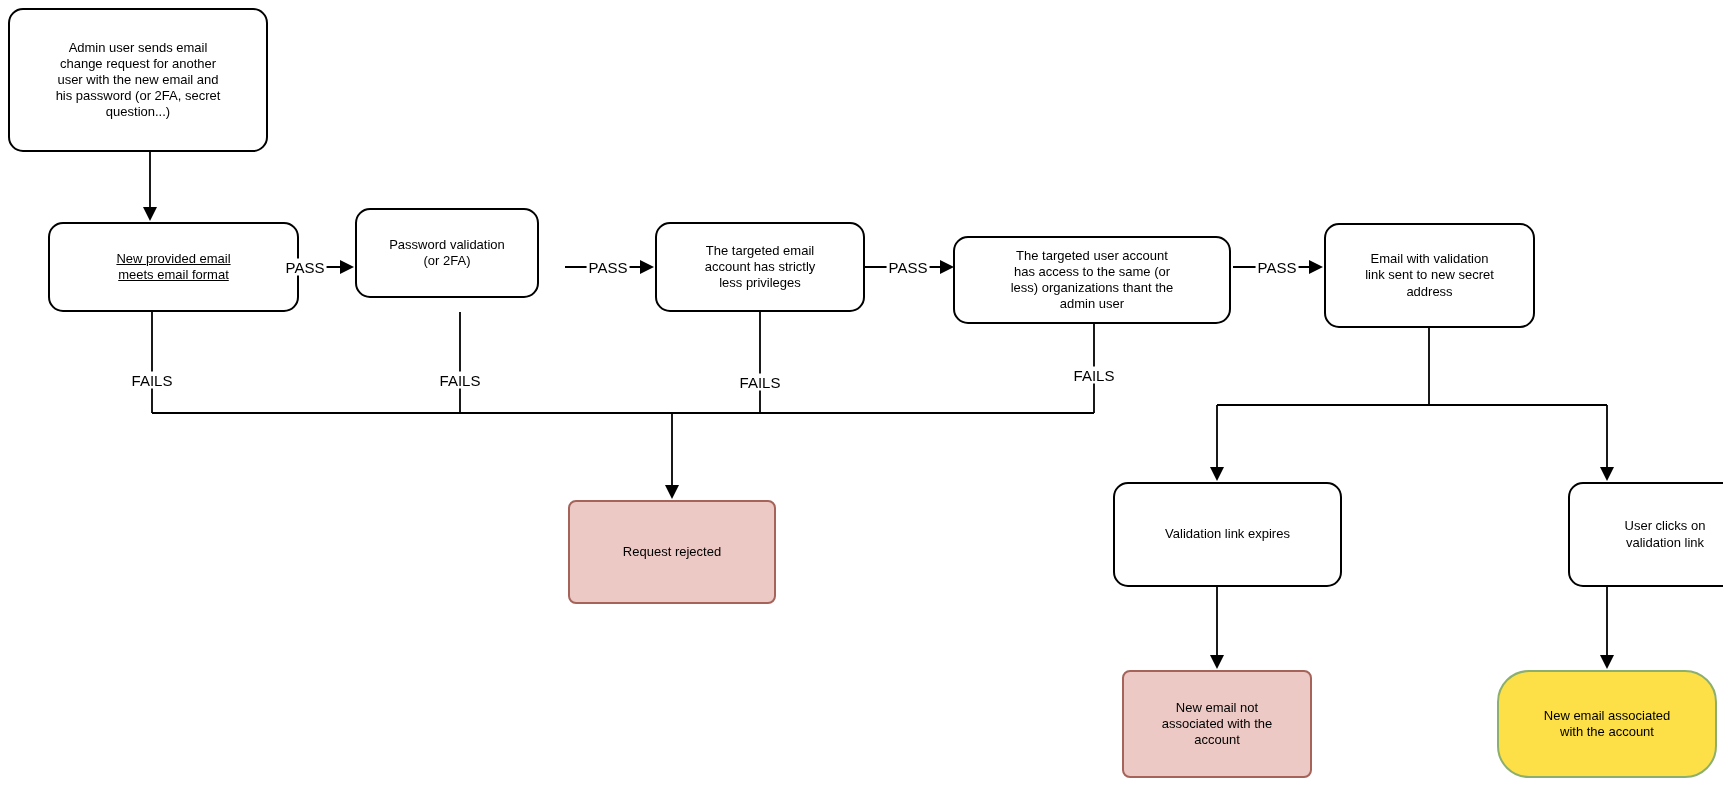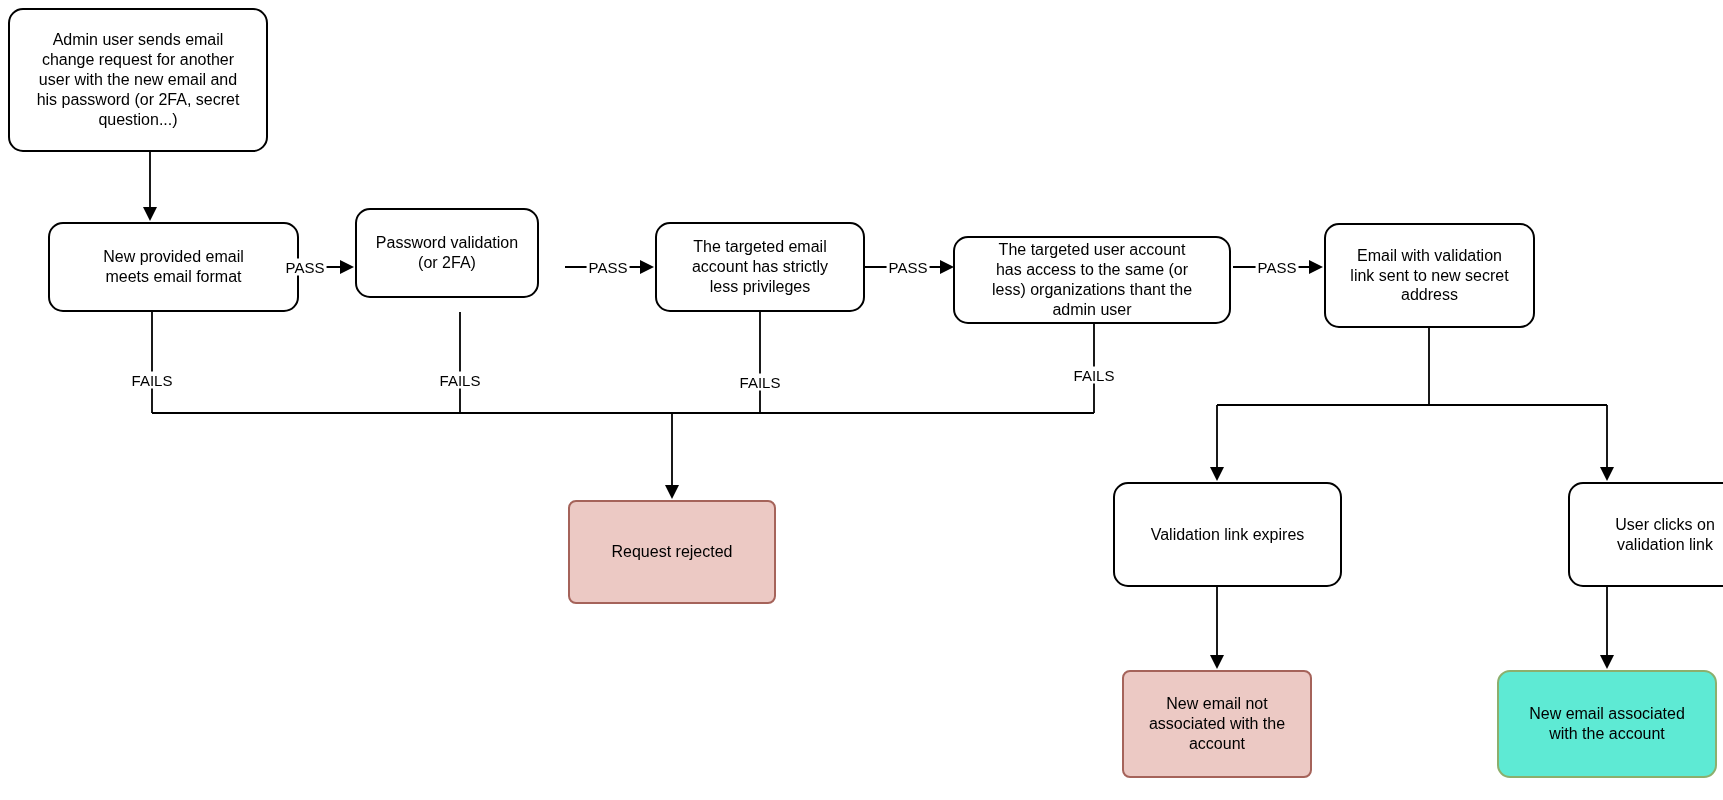--- a/index.html
+++ b/index.html
@@ -13,34 +13,34 @@
   #edges{position:absolute;left:0;top:0;width:1723px;height:800px;}
   #edges line, #edges polyline{stroke:#000000;stroke-width:1.8;fill:none;}
   .node{
     position:absolute;
     display:flex;align-items:center;justify-content:center;
     text-align:center;
     background:#ffffff;
     border:2px solid #000000;
     border-radius:15px;
     color:#000000;
-    font-size:16px;line-height:1.24;
+    font-size:13px;line-height:1.24;
     white-space:pre-line;
     box-sizing:border-box;
     padding:12px 6px;
   }
   .node.reject{
     background:#ecc9c4;
     border:2px solid #a5635a;
     border-radius:8px;
   }
   .node.success{
-    background:#5eead4;
+    background:#fde047;
     border:2px solid #8caf6d;
-    border-radius:13px;
+    border-radius:32px;
   }
   .edge-label{
     position:absolute;
     transform:translate(-50%,-50%);
     background:#ffffff;
     color:#000000;
     font-size:15px;
     padding:0 2px;
     white-space:nowrap;
   }
@@ -79,21 +79,21 @@
     <line x1="1217" y1="587" x2="1217" y2="667" marker-end="url(#arrow)"></line>
     <line x1="1607" y1="587" x2="1607" y2="667" marker-end="url(#arrow)"></line>
   </svg>
 
   <div class="node" style="left:8px;top:8px;width:260px;height:144px;">Admin user sends email
 change request for another
 user with the new email and
 his password (or 2FA, secret
 question...)</div>
 
-  <div class="node" style="left:48px;top:222px;width:251px;height:90px;">New provided email
+  <div class="node" style="left:48px;top:222px;width:251px;height:90px;text-decoration:underline;">New provided email
 meets email format</div>
 
   <div class="node" style="left:355px;top:208px;width:184px;height:90px;">Password validation
 (or 2FA)</div>
 
   <div class="node" style="left:655px;top:222px;width:210px;height:90px;">The targeted email
 account has strictly
 less privileges</div>
 
   <div class="node" style="left:953px;top:208px;width:278px;height:88px;margin-top:28px;">The targeted user account

